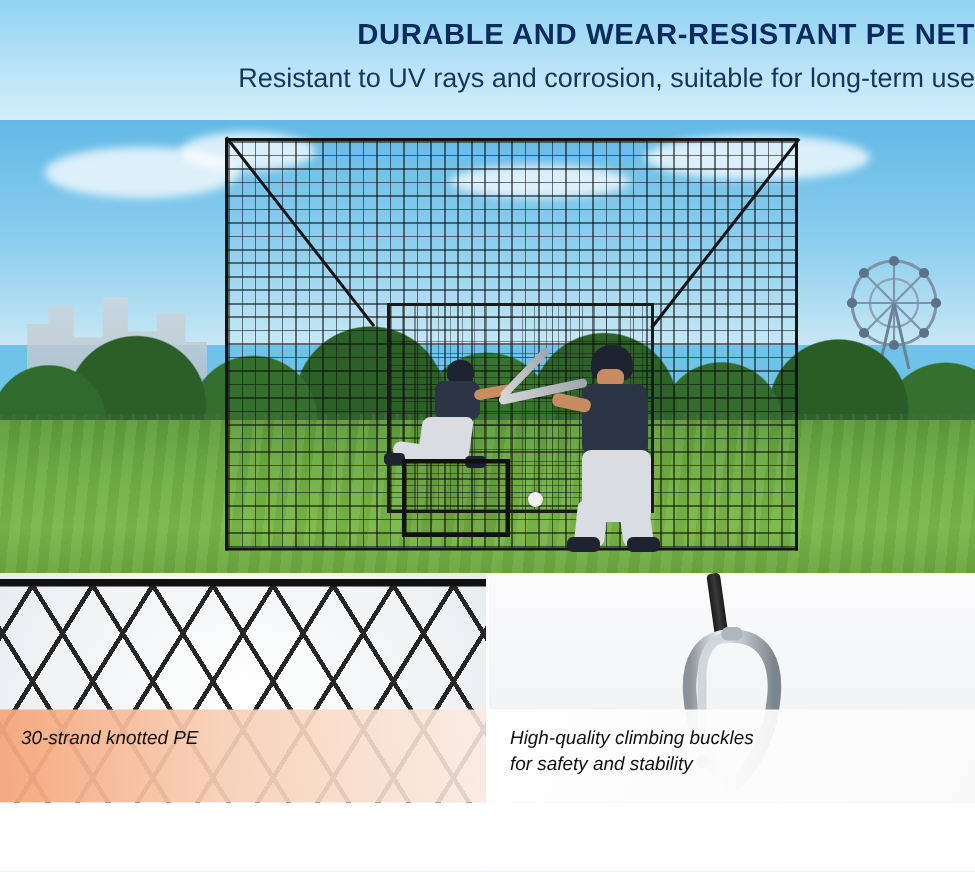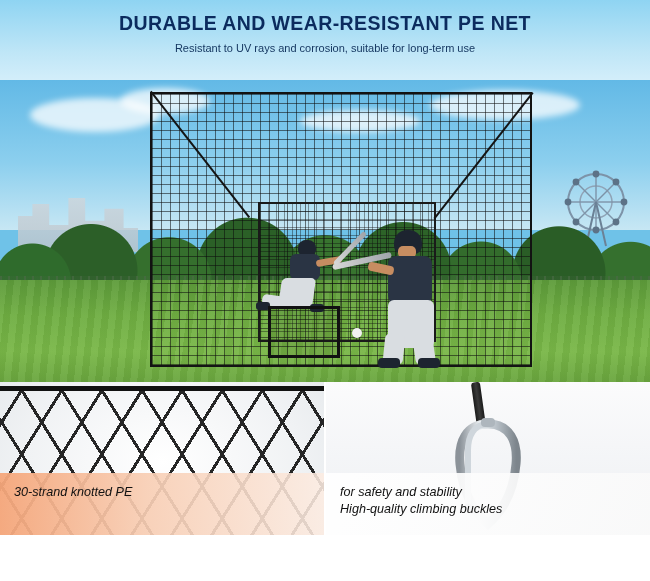--- a/index.html
+++ b/index.html
@@ -18,36 +18,36 @@
     background: #ffffff;
   }
 
   
   .header {
     position: absolute;
     left: 0; top: 0;
     width: 650px;
     height: 87px;
     background: linear-gradient(180deg, #8fd4f2 0%, #bfe6f7 60%, #d8f0fb 100%);
-    text-align: center;
+    text-align: right;
     overflow: hidden;
   }
   .header-title {
     margin: 0;
     padding-top: 14px;
     font-size: 19.5px;
     font-weight: bold;
     letter-spacing: 0.4px;
     color: #0b2b5e;
     line-height: 1;
   }
   .header-sub {
     margin: 0;
     padding-top: 9px;
-    font-size: 11px;
+    font-size: 18px;
     color: #13355f;
     line-height: 1;
   }
 
   
   .hero {
     position: absolute;
     left: 0; top: 80px;
     width: 650px;
     height: 302px;
@@ -369,19 +369,19 @@
               <stop offset="100%" stop-color="#7d858c"></stop>
             </linearGradient>
           </defs>
           <path d="M40 8 C18 8 10 26 12 48 C14 72 22 92 40 108 C58 92 66 72 68 48 C70 26 62 8 40 8 Z" fill="none" stroke="url(#steel)" stroke-width="9" stroke-linecap="round"></path>
           <path d="M40 8 C26 8 20 20 20 34 L20 92" fill="none" stroke="#cfd6dc" stroke-width="6" stroke-linecap="round"></path>
           <circle cx="20" cy="92" r="4.5" fill="#9aa2a9"></circle>
           <rect x="33" y="2" width="14" height="9" rx="4" fill="#aeb6bd"></rect>
         </svg>
       </div>
       <div class="caption caption-right">
+        <div>High-quality climbing buckles</div>
         <div>for safety and stability</div>
-        <div>High-quality climbing buckles</div>
       </div>
     </div>
 
   </div>
 </div>
 
 </body></html>

